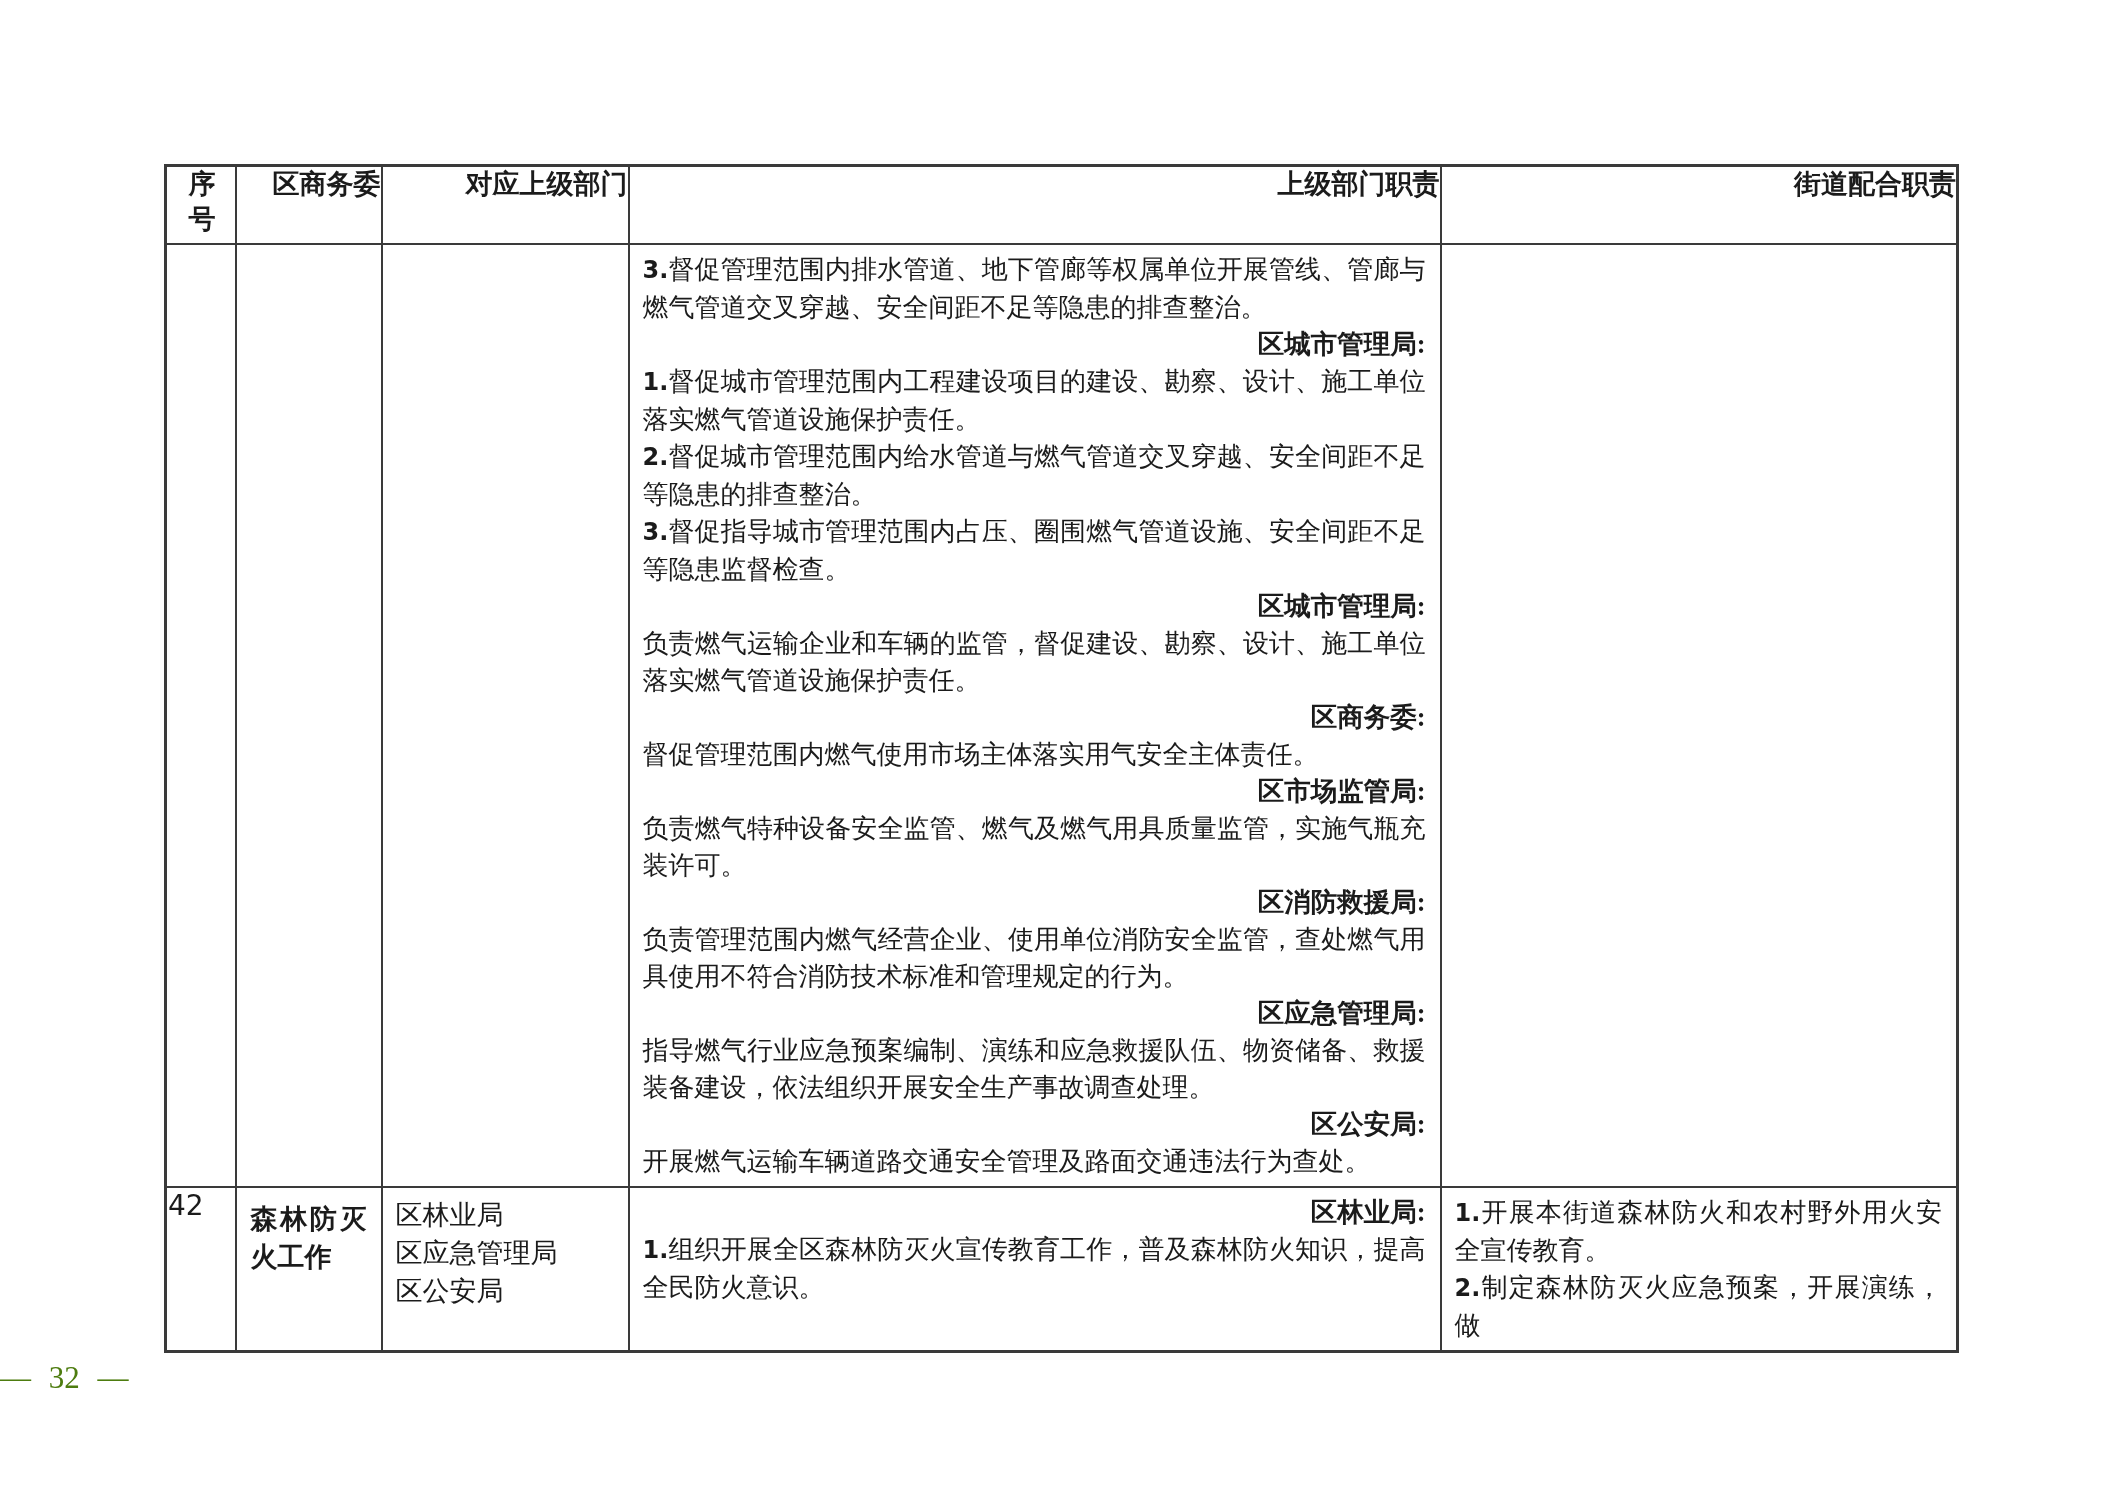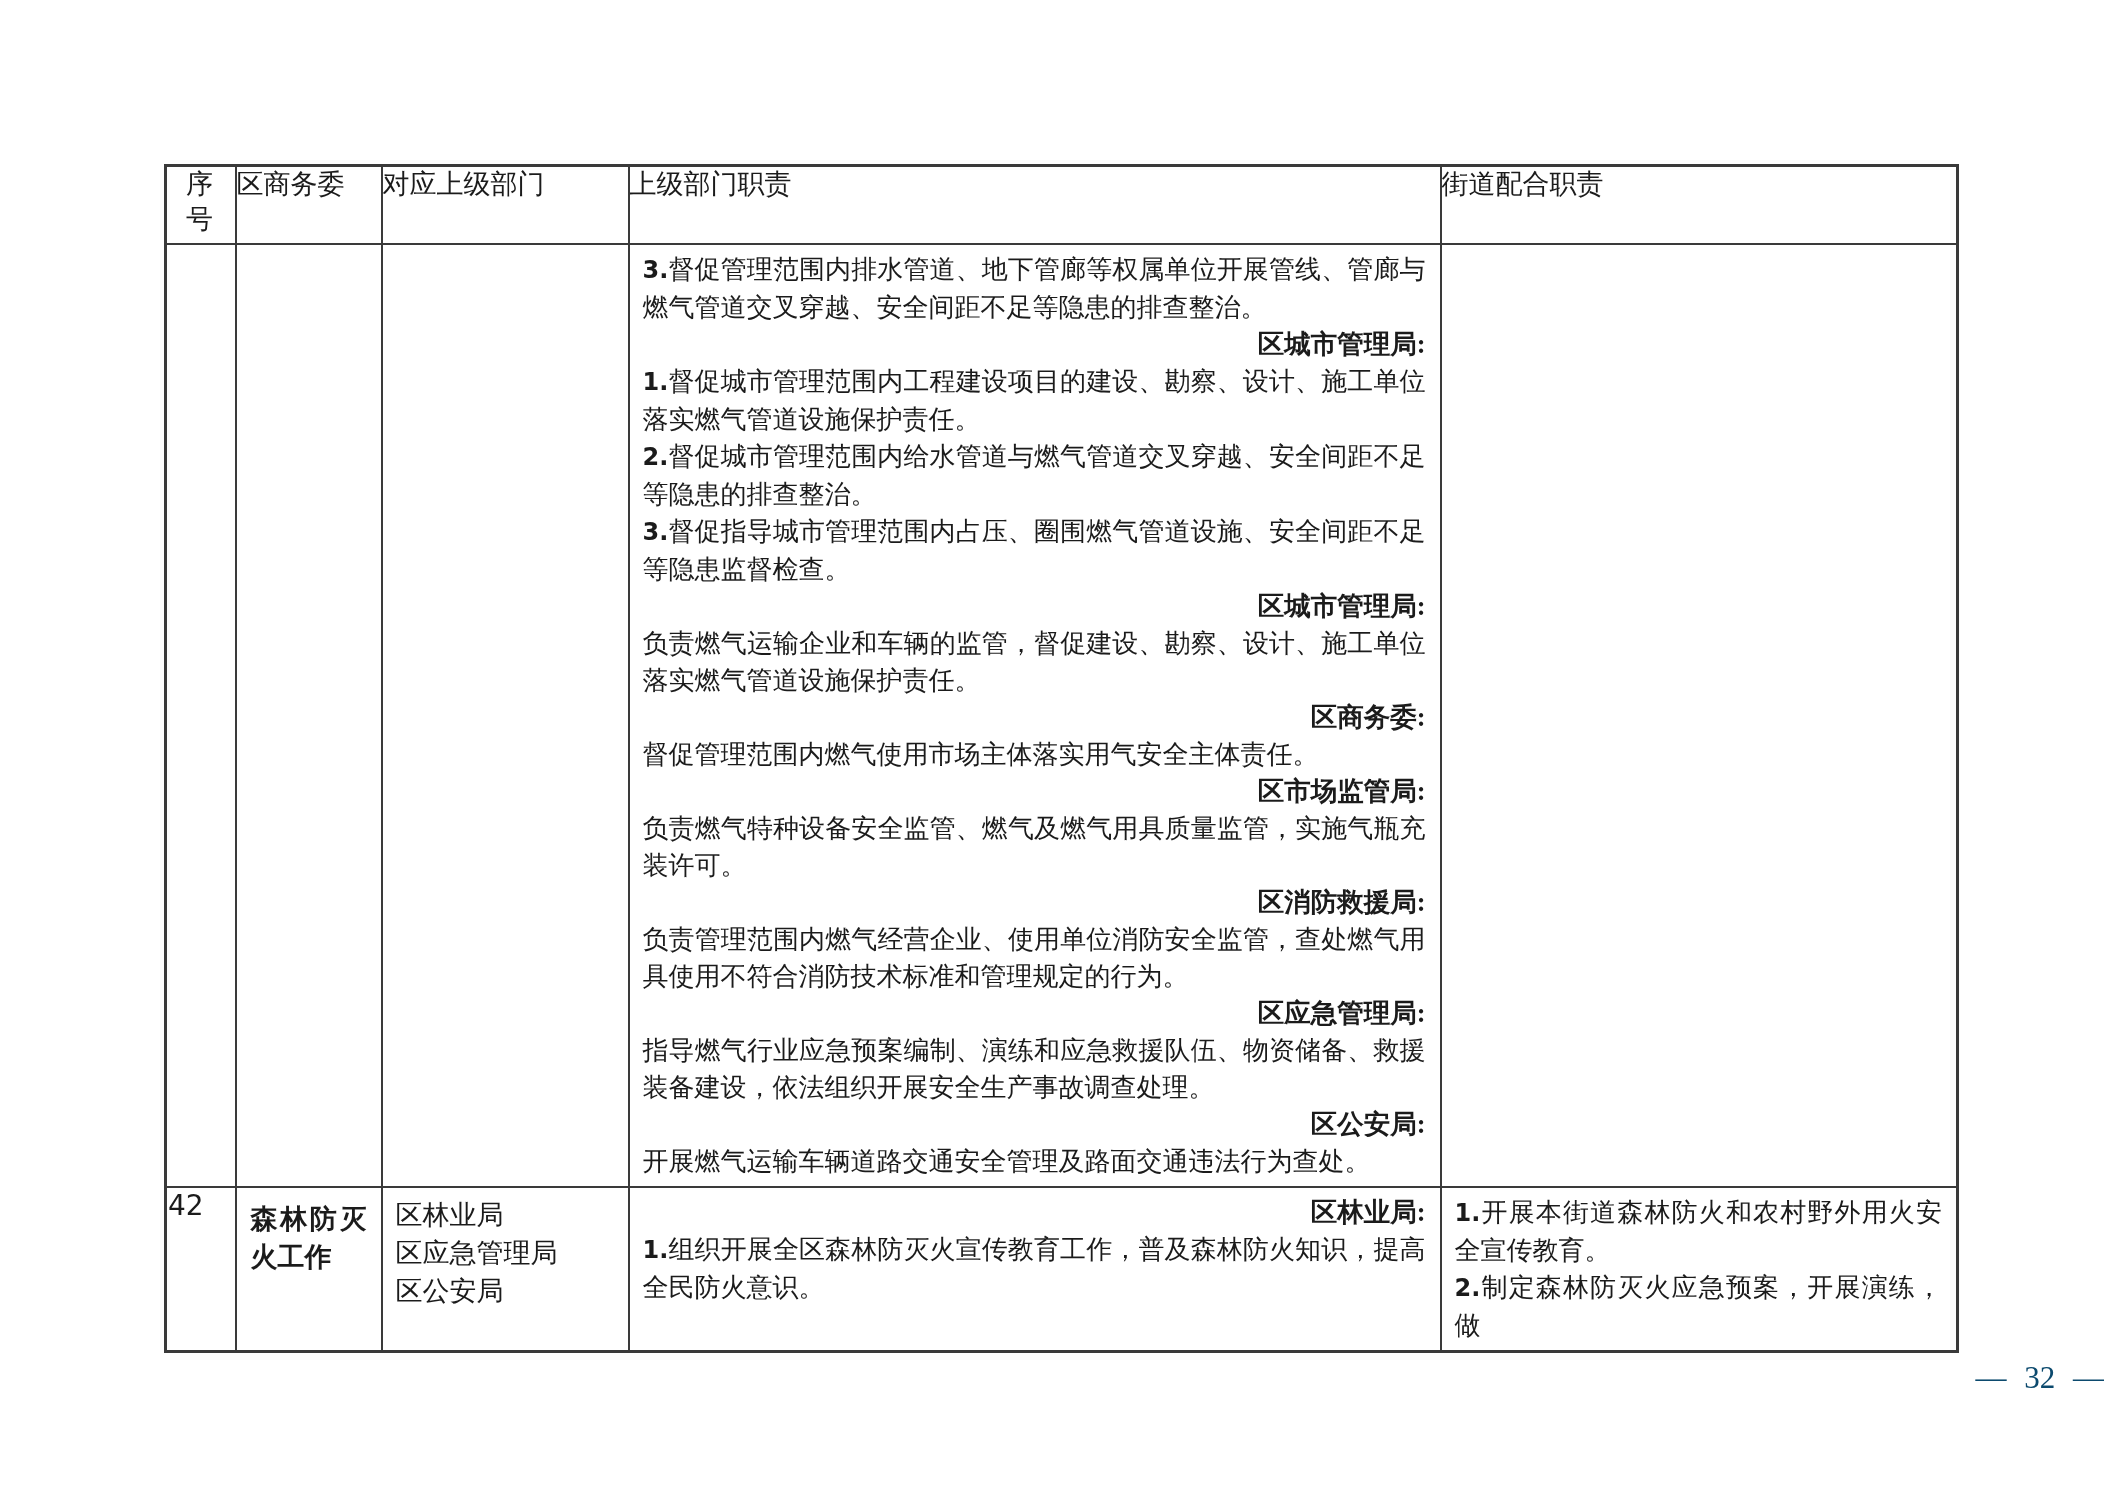--- a/index.html
+++ b/index.html
@@ -27,22 +27,22 @@
   table.duties-table th,
   table.duties-table td {
     border: 2px solid #3a3a3a;
     vertical-align: top;
     box-sizing: border-box;
   }
   thead th {
     border-bottom: 4px solid #3a3a3a;
     height: 78px;
     vertical-align: middle;
-    text-align: left;
-    font-weight: normal;
+    text-align: right;
+    font-weight: bold;
     font-size: 27px;
     line-height: 35px;
     padding: 0;
   }
   thead th.col-seq { padding: 0 19px; }
   td.cell-seq {
     text-align: left;
     vertical-align: middle;
     font-family: "DejaVu Sans", "Liberation Sans", sans-serif;
     font-size: 28px;
@@ -79,23 +79,23 @@
   .num {
     font-family: "DejaVu Sans", "Liberation Sans", sans-serif;
     font-weight: bold;
     font-size: 24px;
   }
   .page-number {
     position: absolute;
     top: 1360px;
     left: 0;
     width: 100%;
-    text-align: right;
+    text-align: left;
     font-size: 31px;
-    color: #0c4a6e;
+    color: #4d7c0f;
     word-spacing: 10px;
   }
 </style>
 </head>
 <body>
 
 <table class="duties-table">
   <colgroup>
     <col style="width:70px">
     <col style="width:146px">

